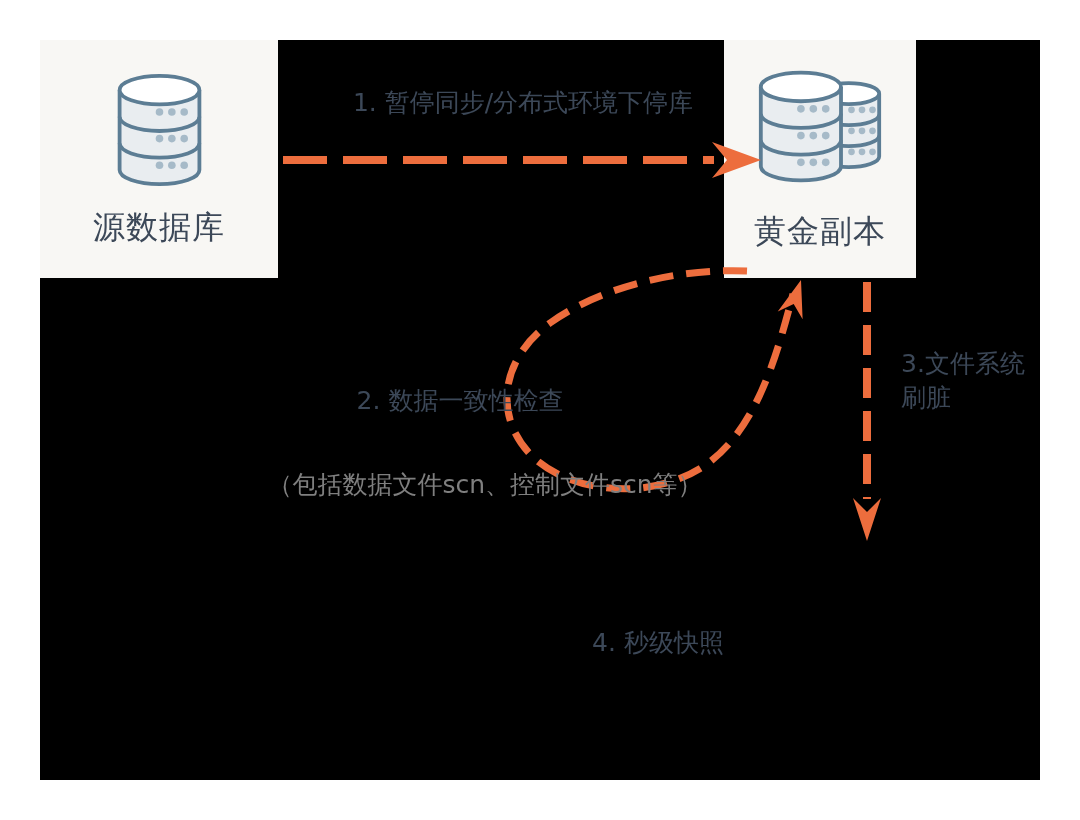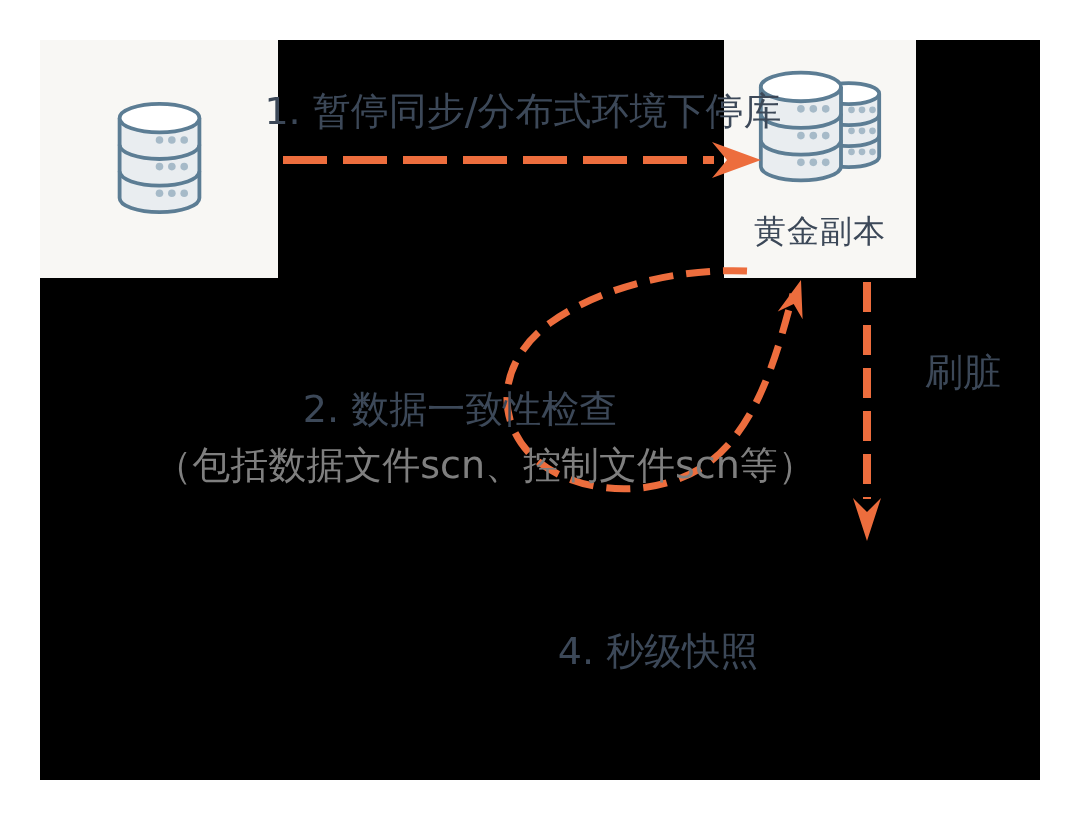--- a/index.html
+++ b/index.html
@@ -16,22 +16,22 @@
   .node-label{font-size:32px;color:var(--text-dark);letter-spacing:1px;line-height:1.1;}
   #node-source{left:40px;top:40px;width:238px;height:238px;gap:20px;}
   #node-golden{left:724px;top:40px;width:192px;height:238px;gap:28px;}
   #node-storage{left:760px;top:540px;width:240px;height:240px;gap:44px;}
   .overlay{position:absolute;left:0;top:0;pointer-events:none;}
   .dash-long{stroke:var(--accent);stroke-width:8;stroke-dasharray:44 16;fill:none;}
   .dash-mid{stroke:var(--accent);stroke-width:8;stroke-dasharray:30 13;fill:none;}
   .dash-loop{stroke:var(--accent);stroke-width:7;stroke-dasharray:24 13;fill:none;stroke-linecap:butt;}
   .head{fill:var(--accent);stroke:none;}
   .ann{position:absolute;transform:translateX(-50%);white-space:nowrap;
-       font-size:38px;color:var(--text-dark);line-height:1.35;text-align:left;}
-  .ann.gray{color:var(--text-gray);}
+       font-size:25px;color:var(--text-dark);line-height:1.35;text-align:left;}
+  .ann.gray{color:var(--text-gray);margin-top:28px;}
   .icon-svg{display:block;}
 </style>
 </head>
 <body>
 
 <div class="page">
   <div class="canvas"></div>
 
   <div class="node" id="node-source">
     <svg class="icon-svg" width="95" height="118" viewBox="0 0 100 122">
@@ -44,20 +44,21 @@
           <circle cx="63" cy="41" r="4"></circle>
           <circle cx="76" cy="41" r="4"></circle>
         <circle cx="50" cy="69" r="4"></circle>
           <circle cx="63" cy="69" r="4"></circle>
           <circle cx="76" cy="69" r="4"></circle>
         <circle cx="50" cy="97" r="4"></circle>
           <circle cx="63" cy="97" r="4"></circle>
           <circle cx="76" cy="97" r="4"></circle>
       </g>
     </svg>
+    <span class="node-label">源数据库</span>
   </div>
 
   <div class="node" id="node-golden">
     <svg class="icon-svg" width="126" height="118" viewBox="0 0 132 122">
 
       <path d="M64 26 v66 a32 11 0 0 0 64 0 V26" style="fill:var(--icon-fill);stroke:var(--icon-stroke);stroke-width:4;"></path>
       <path d="M64 48 a32 11 0 0 0 64 0" style="fill:none;stroke:var(--icon-stroke);stroke-width:4;"></path>
       <path d="M64 70 a32 11 0 0 0 64 0" style="fill:none;stroke:var(--icon-stroke);stroke-width:4;"></path>
       <ellipse cx="96" cy="26" rx="32" ry="11" style="fill:var(--icon-white);stroke:var(--icon-stroke);stroke-width:4;"></ellipse>
       <g style="fill:var(--icon-dot);">
@@ -98,16 +99,17 @@
     <path class="dash-loop" d="M747 271 C678 268 600 287 550 323 C500 359 493 417 532 456 C571 494 653 502 707 464 C757 428 777 355 793 294"></path>
     <polygon class="head" points="801,280 788,317 801,305 814,317" transform="rotate(17 801 280)"></polygon>
     <line class="dash-mid" x1="867" y1="282" x2="867" y2="499"></line>
     <polygon class="head" points="867,541 853,498 867,512 881,498"></polygon>
   </svg>
 
   <div class="ann" style="left:523px;top:86px;">1. 暂停同步/分布式环境下停库</div>
   <div class="ann" style="left:460px;top:384px;">2. 数据一致性检查</div>
   <div class="ann gray" style="left:485px;top:440px;">（包括数据文件scn、控制文件scn等）</div>
   <div class="ann" style="left:963px;top:347px;">
+    <span style="display:block;">3.文件系统</span>
     <span style="display:block;">刷脏</span>
   </div>
   <div class="ann" style="left:658px;top:626px;">4. 秒级快照</div>
 </div>
 
 </body></html>

